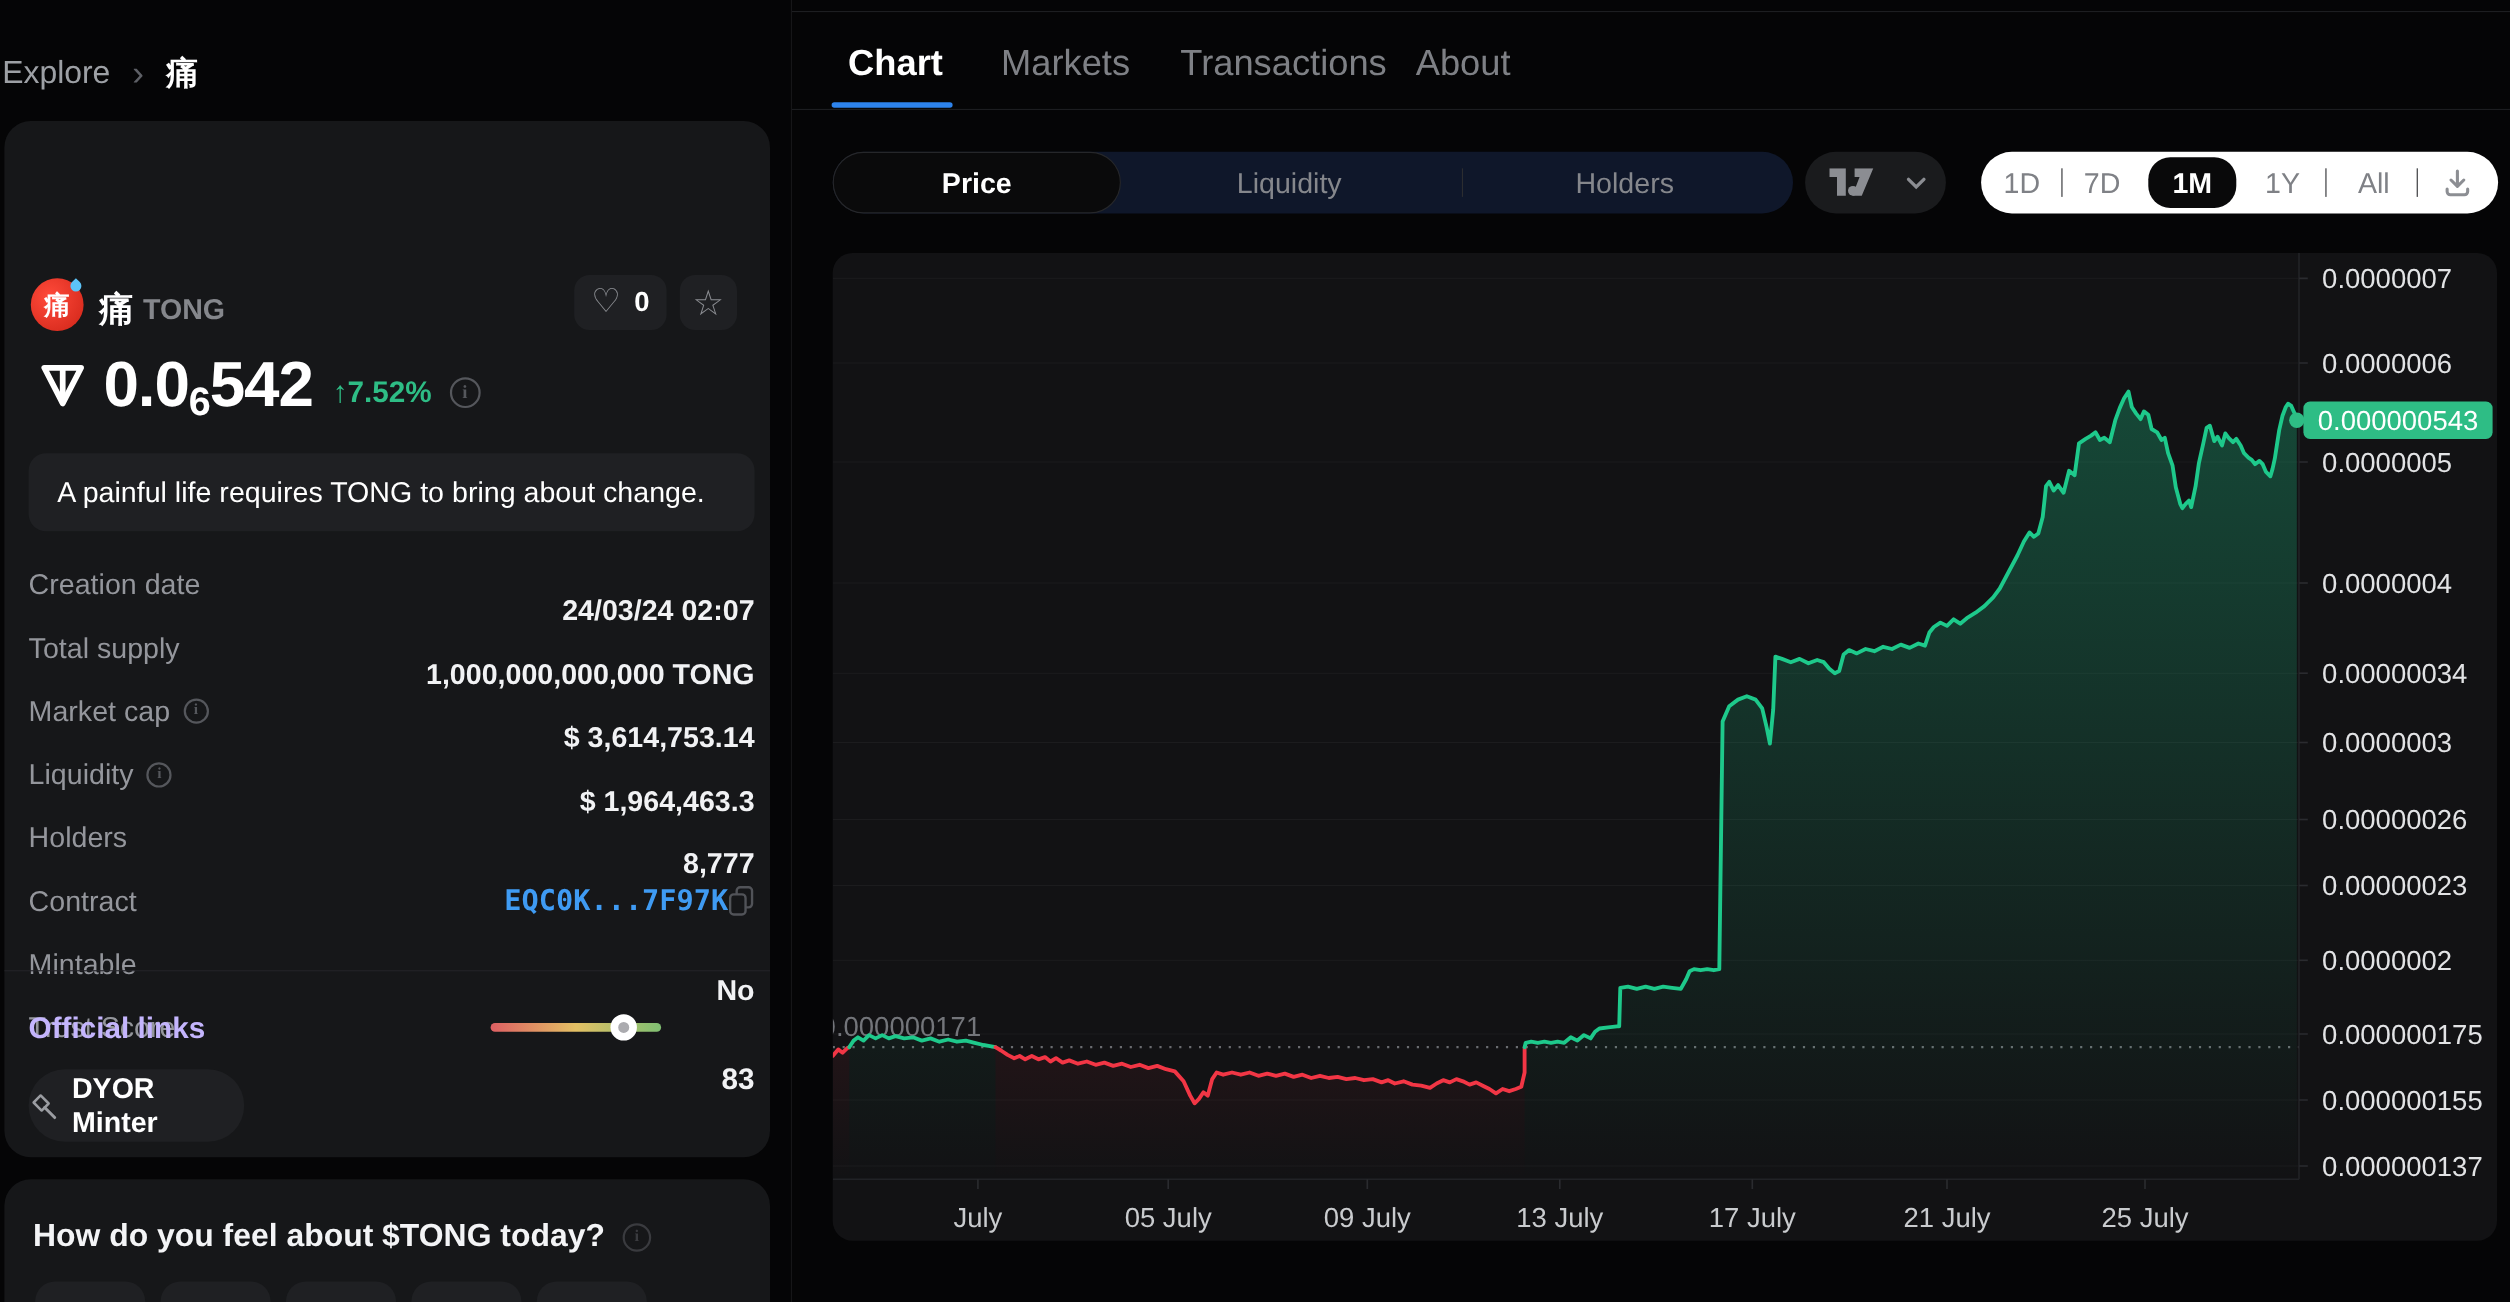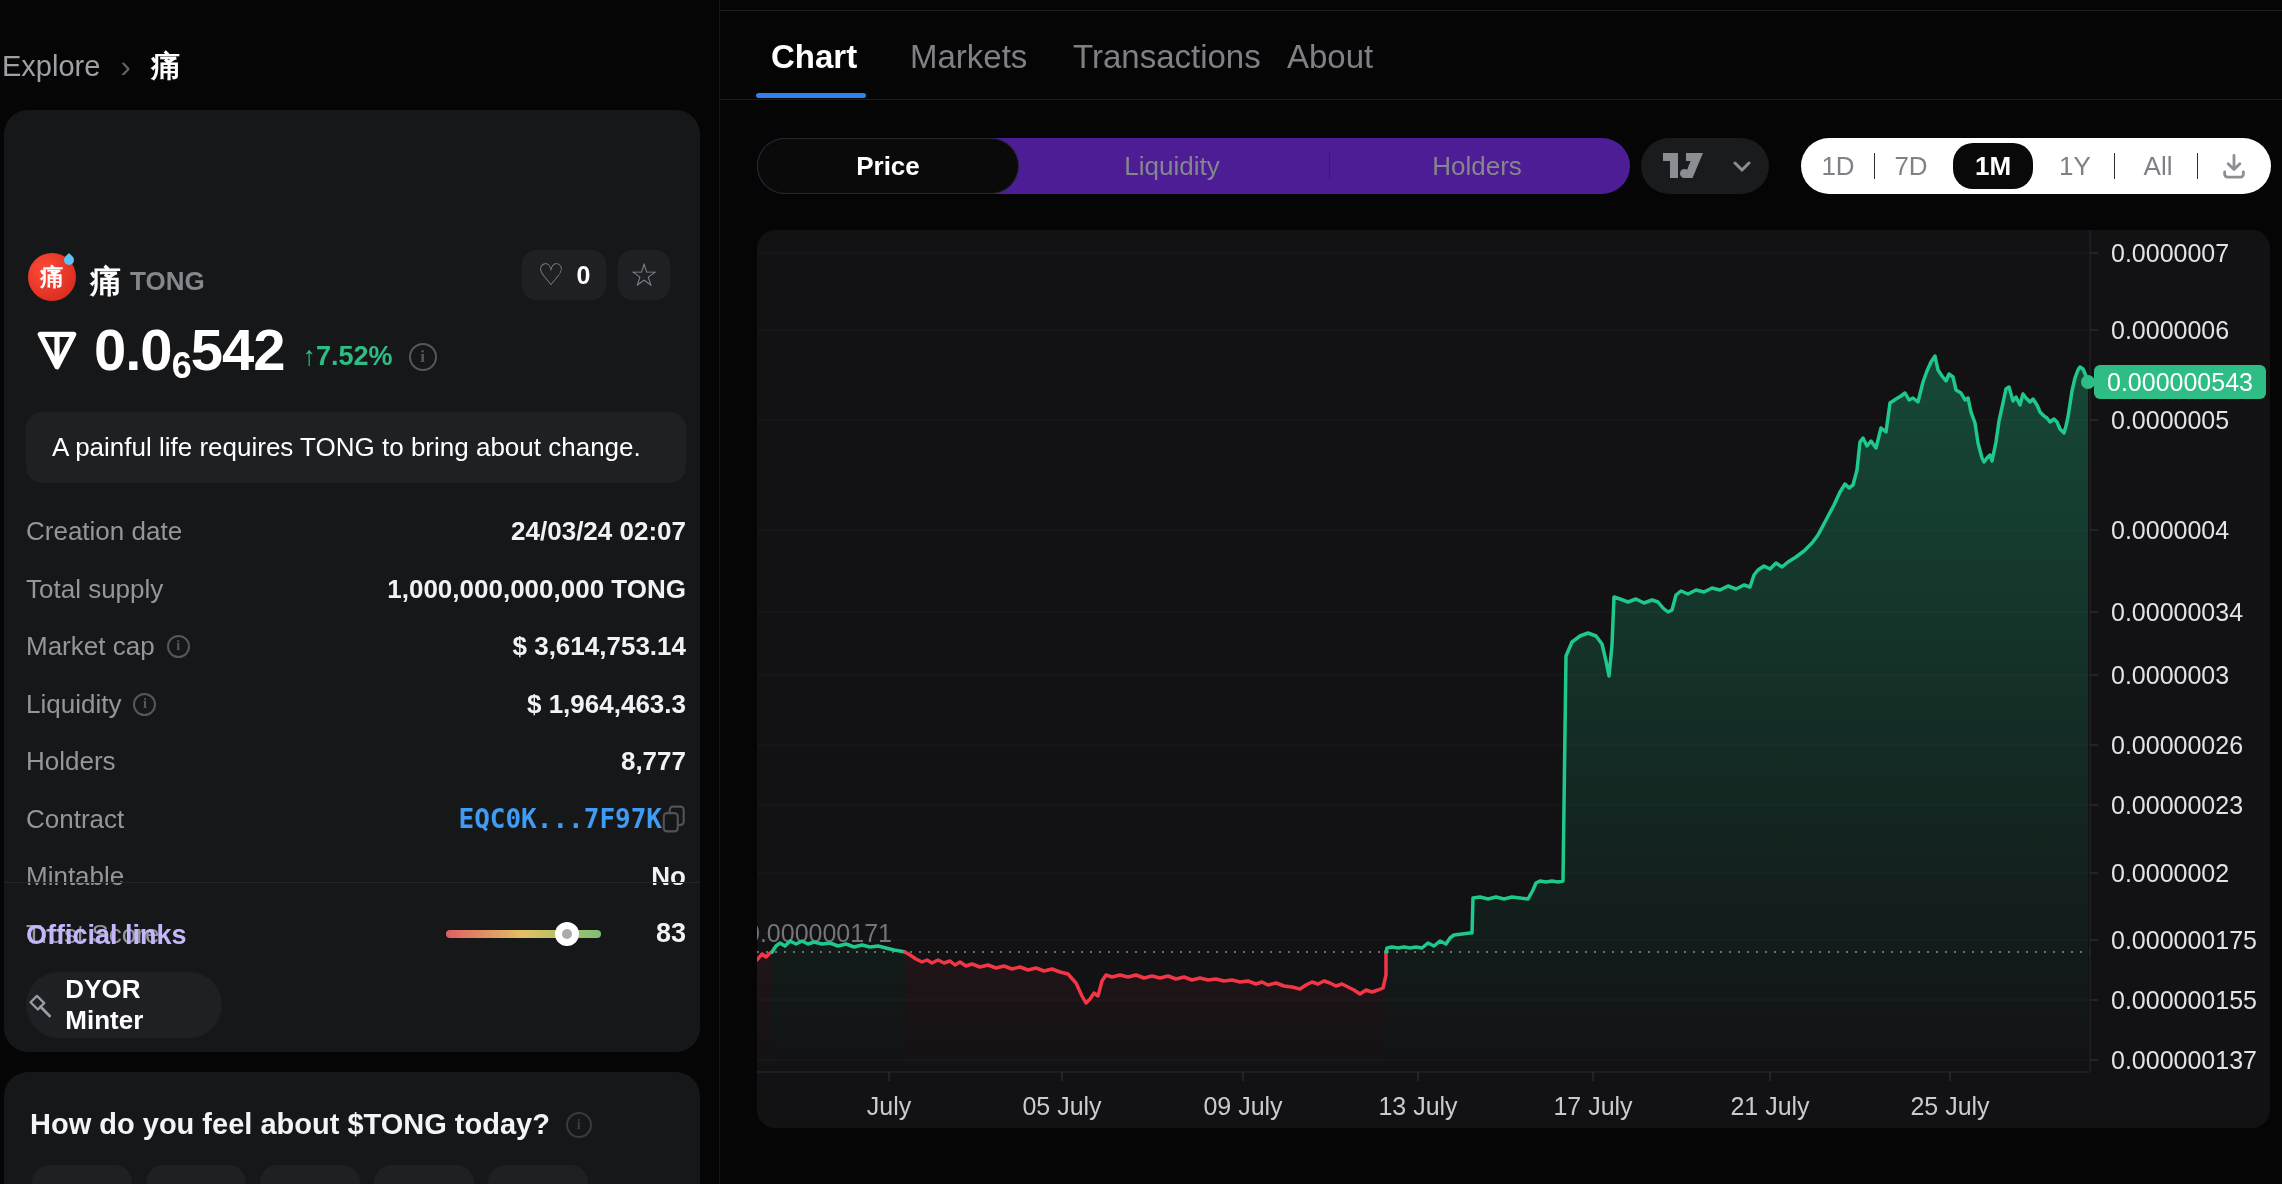--- a/index.html
+++ b/index.html
@@ -1,21 +1,21 @@
 <!DOCTYPE html>
 <html><head>
 <meta charset="utf-8">
 <style>
   * { margin:0; padding:0; box-sizing:border-box; }
   html,body { width:2282px; height:1184px; overflow:hidden; }
   body { background:#050506; font-family:"Liberation Sans", sans-serif; color:#eef0f2; position:relative; }
   .abs { position:absolute; }
   .card { background:#161719; border-radius:24px; position:absolute; }
   .chip { background:#1f2023; border-radius:14px; display:flex; align-items:center; justify-content:center; }
-  .val  { font-weight:700; color:#f1f2f4; }
+  .val  { font-weight:700; color:#f1f2f4;margin-top:48px; }
   .row  { position:absolute; left:22px; width:660px; height:40px; display:flex; align-items:center; justify-content:space-between; font-size:26px; }
   .row .lbl { color:#94969c; display:flex; align-items:center; gap:12px; }
   .mini-info { width:23px; height:23px; border:2px solid #55575c; border-radius:50%; color:#55575c; font-size:14px; font-weight:700;
                display:inline-flex; align-items:center; justify-content:center; font-family:"Liberation Serif",serif; }
   .tab { position:absolute; top:38px; font-size:33px; color:#7e8085; cursor:pointer; }
   .tab.active { color:#ffffff; font-weight:700; }
   .seg-label { position:absolute; top:0; height:56px; line-height:56px; transform:translateX(-50%); font-size:26px; color:#85878c; }
   .tf { position:absolute; top:0; height:56px; line-height:56px; transform:translateX(-50%); font-size:26px; color:#7f8186; }
   .vsep { position:absolute; top:15px; width:1px; height:26px; background:#2c2d30; }
   .stub { width:100px; height:46px; border-radius:18px; background:#1f2023; }
@@ -143,21 +143,21 @@
 <div class="abs" style="left:719px; top:0; width:1px; height:1184px; background:#161618;"></div>
 <div class="abs" style="left:720px; top:10px; width:1562px; height:1px; background:#1d1e21;"></div>
 
 <div class="tab active" style="left:771px;">Chart</div>
 <div class="tab" style="left:910px;">Markets</div>
 <div class="tab" style="left:1073px;">Transactions</div>
 <div class="tab" style="left:1287px;">About</div>
 <div class="abs" style="left:756px; top:93px; width:110px; height:5px; border-radius:3px; background:#2d83ec;"></div>
 <div class="abs" style="left:720px; top:99px; width:1562px; height:1px; background:#1c1d20;"></div>
 
-<div class="abs" style="left:757px; top:138px; width:873px; height:56px; background:#4c1d95; border-radius:28px;">
+<div class="abs" style="left:757px; top:138px; width:873px; height:56px; background:#0f172a; border-radius:28px;">
   <div style="position:absolute; left:0; top:0; width:262px; height:56px; background:#0a0a0b; border:1px solid #26272a; border-radius:28px; display:flex; align-items:center; justify-content:center;">
     <span style="color:#fff; font-size:26px; font-weight:600;">Price</span>
   </div>
   <span class="seg-label" style="left:415px;">Liquidity</span>
   <div class="vsep" style="left:572px;"></div>
   <span class="seg-label" style="left:720px;">Holders</span>
 </div>
 
 <div class="abs" style="left:1641px; top:138px; width:128px; height:56px; background:#1a1b1d; border-radius:28px;">
   <svg width="44" height="26" viewBox="0 0 44 26" style="position:absolute; left:22px; top:15px;">

